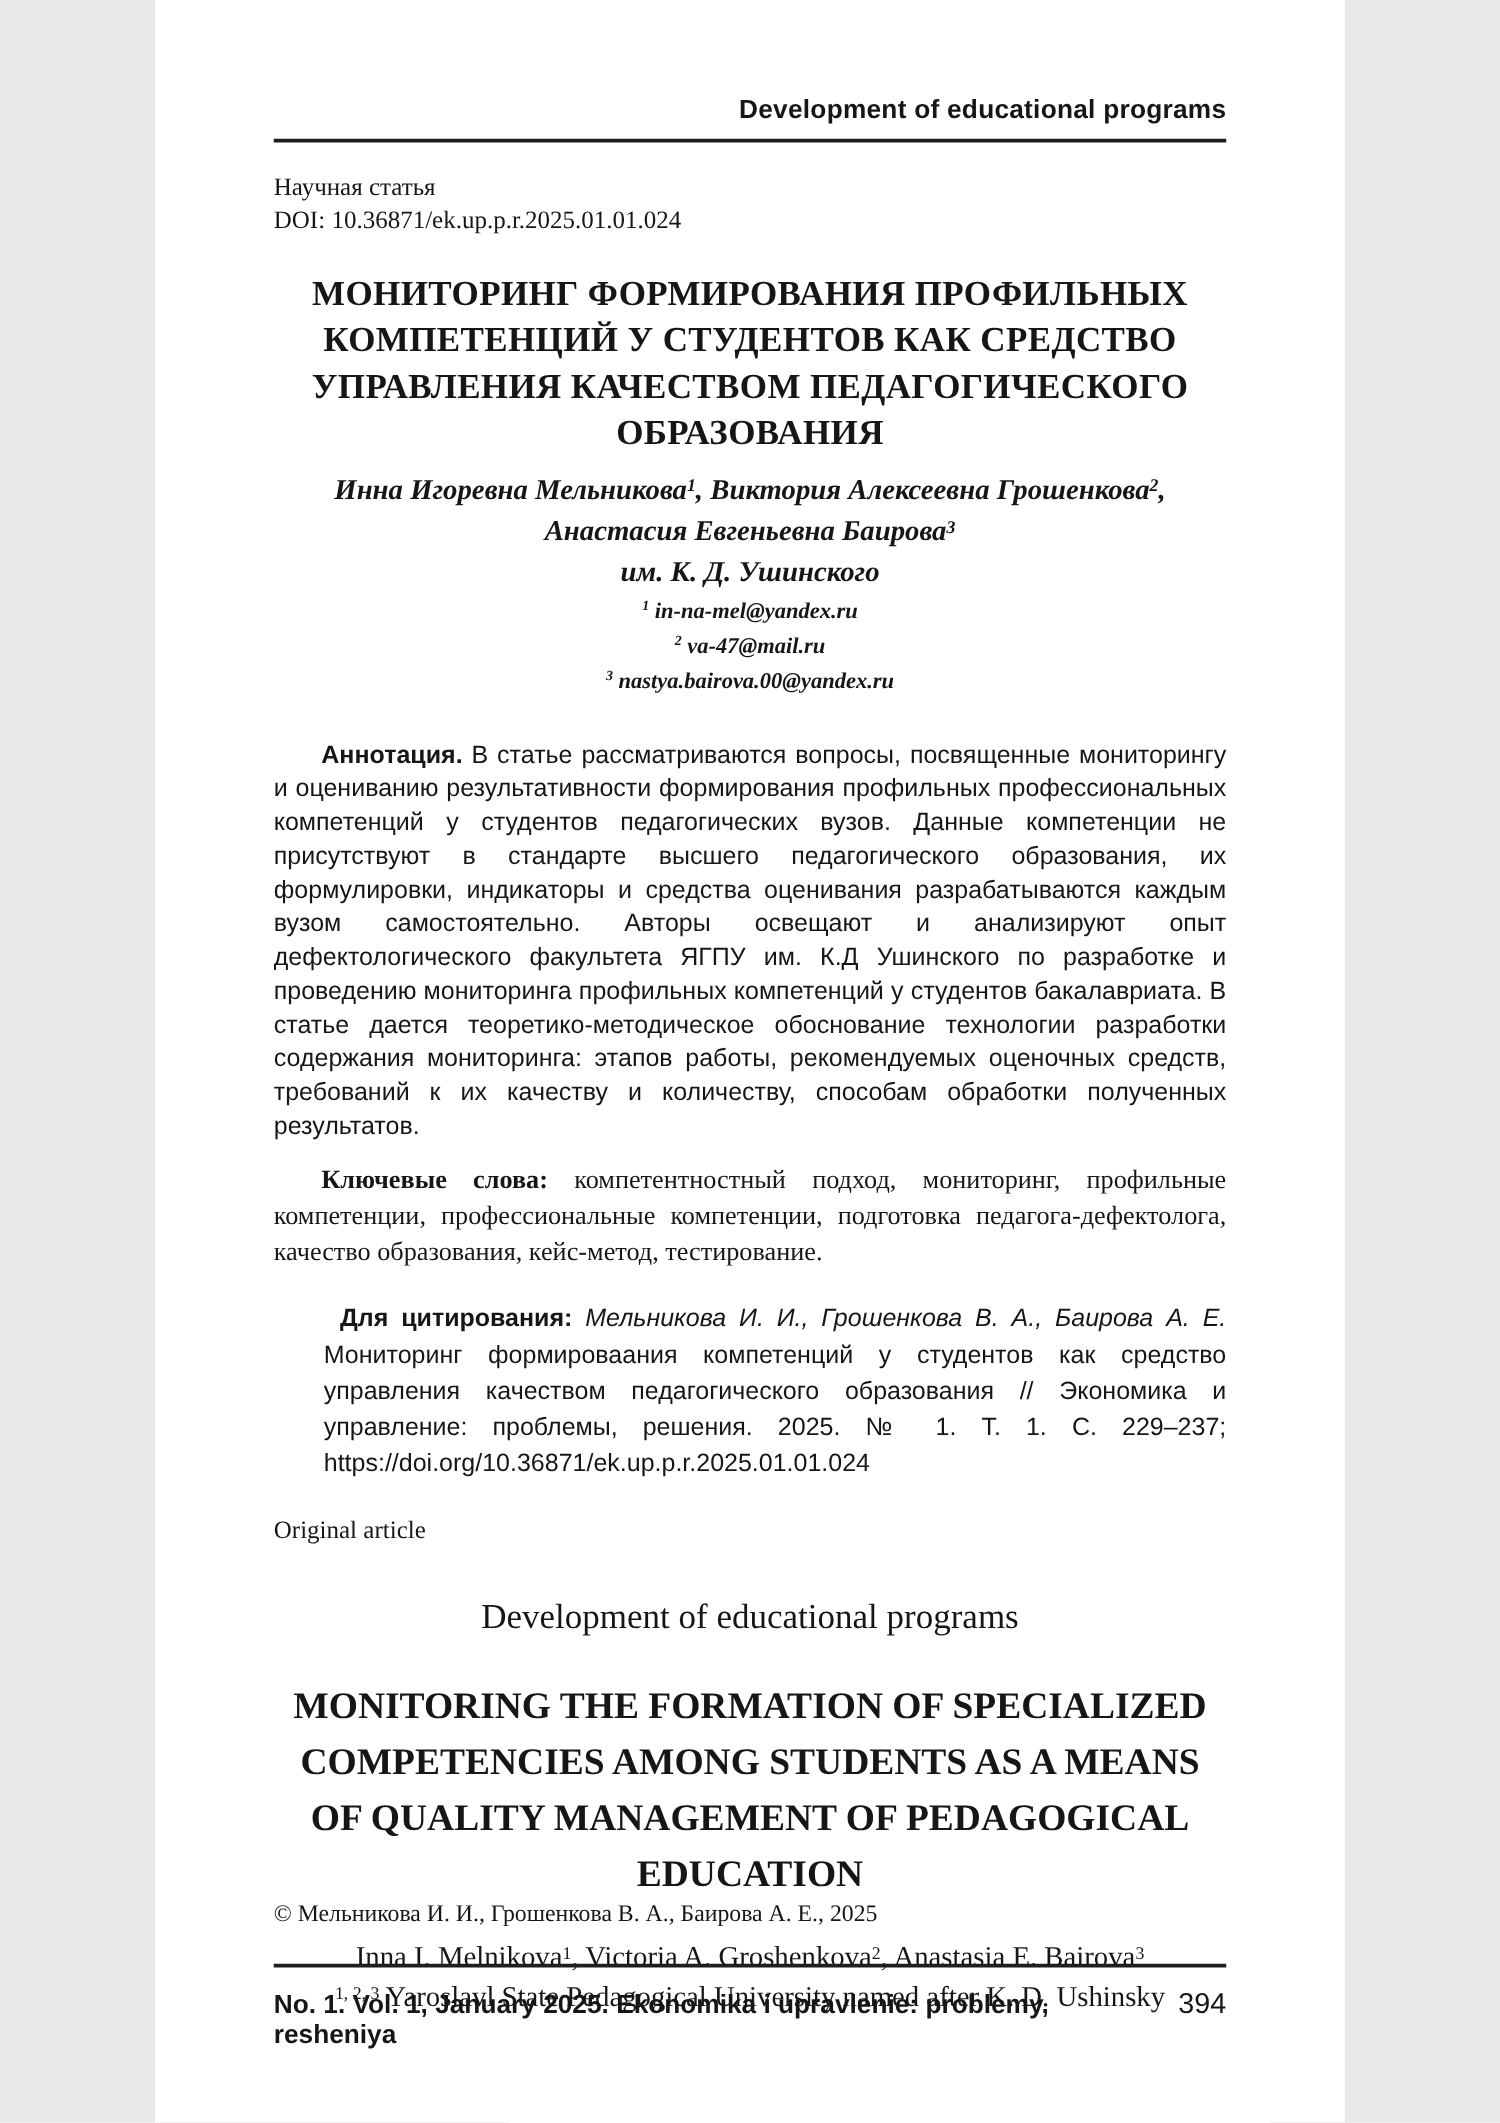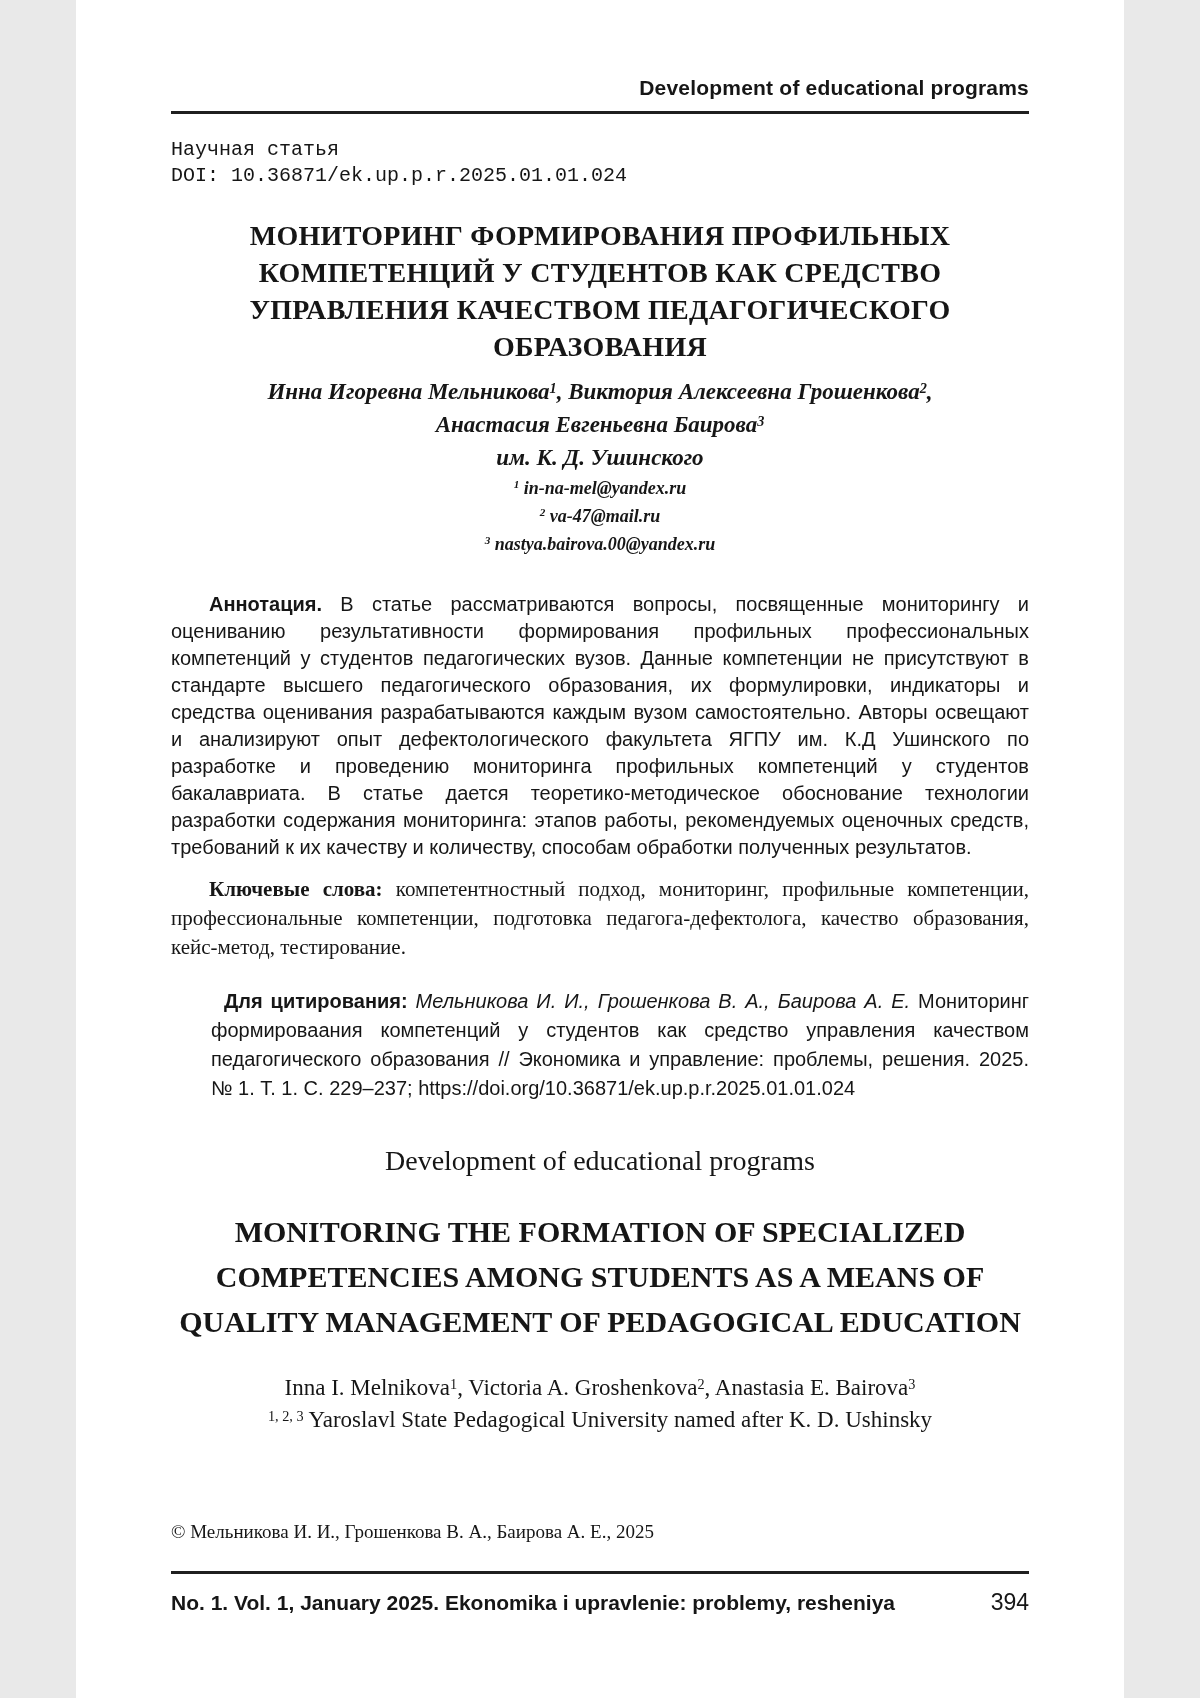--- a/index.html
+++ b/index.html
@@ -1,40 +1,40 @@
 <!DOCTYPE html>
 <html><head>
 <meta charset="utf-8">
 <style>
   * { margin: 0; padding: 0; box-sizing: border-box; }
   html, body { background: #e9e9e9; }
   .page {
     position: relative;
-    width: 1048px;
+    width: 952px;
     height: 1698px;
     margin: 0 auto;
     background: #ffffff;
     color: #161616;
     padding: 76px 95px 0 95px;
     overflow: hidden;
     font-family: "Liberation Serif", serif;
   }
   sup { font-size: 0.62em; line-height: 0; vertical-align: 6px; }
 
   .running-head {
     text-align: right;
     font-family: "Liberation Sans", sans-serif;
     font-weight: bold;
     font-size: 21px;
     line-height: 24px;
     letter-spacing: 0.2px;
   }
   .rule { height: 3px; background: #1f1f1f; margin-top: 11px; }
 
-  .meta { margin-top: 23px; font-size: 20px; line-height: 26px; font-family: Liberation Mono, monospace; }
+  .meta { margin-top: 23px; font-size: 20px; line-height: 26px; }
 
   .ru-title {
     margin: 28px auto 0 auto;
     max-width: 880px;
     text-align: center;
     font-weight: bold;
     font-size: 28px;
     line-height: 37px;
     letter-spacing: 0.3px;
   }
@@ -139,20 +139,21 @@
     <div class="email-line"><sup>2</sup> va-47@mail.ru</div>
     <div class="email-line"><sup>3</sup> nastya.bairova.00@yandex.ru</div>
   </div>
 
   <p class="abstract"><b>Аннотация.</b><span> В статье рассматриваются вопросы, посвященные мониторингу и оцениванию результативности формирования профильных профессиональных компетенций у студентов педагогических вузов. Данные компетенции не присутствуют в стандарте высшего педагогического образования, их формулировки, индикаторы и средства оценивания разрабатываются каждым вузом самостоятельно. Авторы освещают и анализируют опыт дефектологического факультета ЯГПУ им. К.Д Ушинского по разработке и проведению мониторинга профильных компетенций у студентов бакалавриата. В статье дается теоретико-методическое обоснование технологии разработки содержания мониторинга: этапов работы, рекомендуемых оценочных средств, требований к их качеству и количеству, способам обработки полученных результатов.</span></p>
 
   <p class="keywords"><b>Ключевые слова:</b><span> компетентностный подход, мониторинг, профильные компетенции, профессиональные компетенции, подготовка педагога-дефектолога, качество образования, кейс-метод, тестирование.</span></p>
 
   <p class="citation"><b>Для цитирования:</b><i> Мельникова И. И., Грошенкова В. А., Баирова А. Е.</i><span> Мониторинг формироваания компетенций у студентов как средство управления качеством педагогического образования // Экономика и управление: проблемы, решения. 2025. № 1. Т. 1. С. 229–237; https://doi.org/10.36871/ek.up.p.r.2025.01.01.024</span></p>
 
+  <div class="original-article">Original article</div>
 
   <div class="en-section-title">Development of educational programs</div>
 
   <h2 class="en-title">MONITORING THE FORMATION OF SPECIALIZED COMPETENCIES AMONG STUDENTS AS A MEANS OF QUALITY MANAGEMENT OF PEDAGOGICAL EDUCATION</h2>
 
   <div class="en-authors">
     <div>Inna I. Melnikova<sup>1</sup>, Victoria A. Groshenkova<sup>2</sup>, Anastasia E. Bairova<sup>3</sup></div>
     <div><sup>1, 2, 3</sup> Yaroslavl State Pedagogical University named after K. D. Ushinsky</div>
   </div>
 

